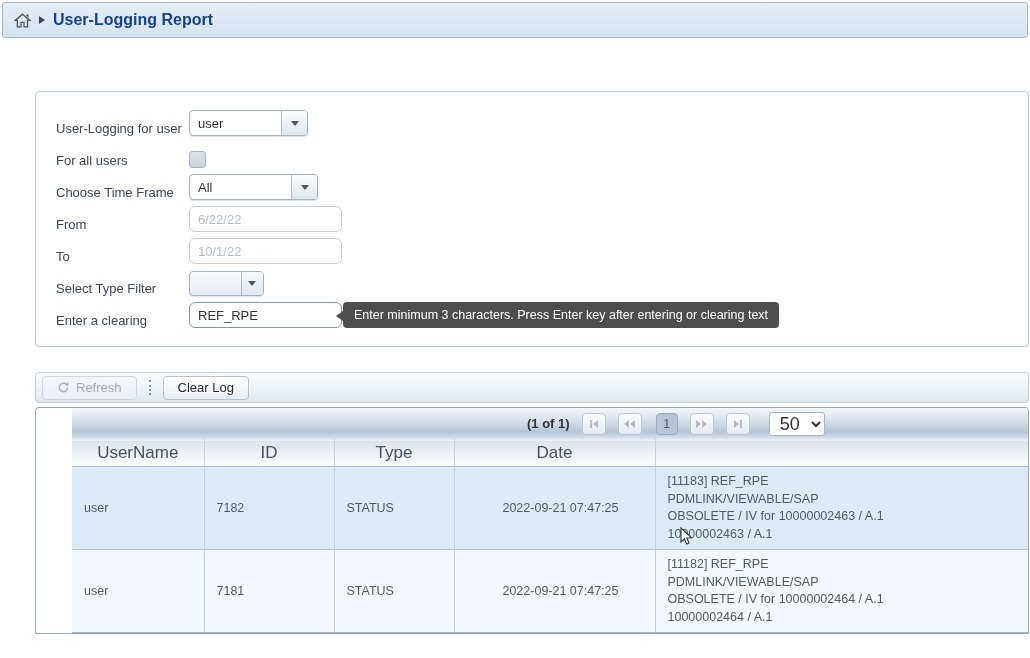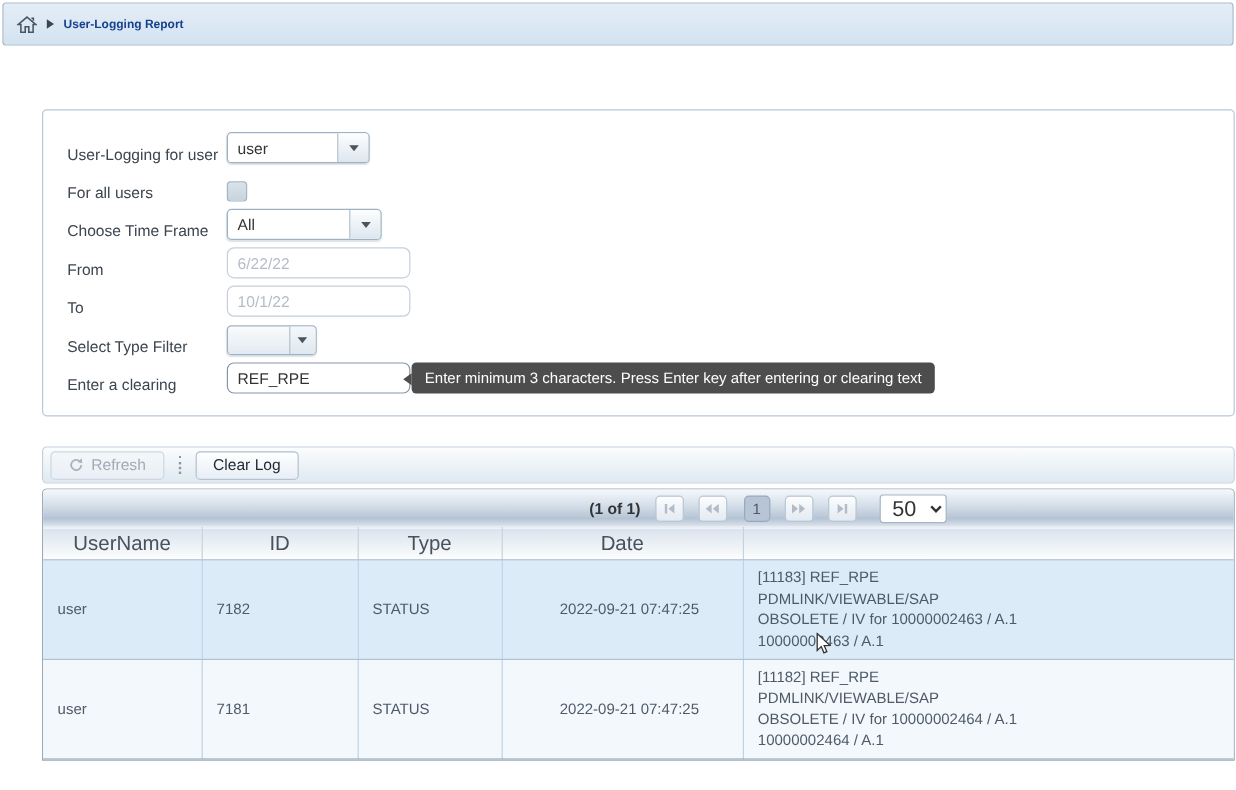--- a/index.html
+++ b/index.html
@@ -6,21 +6,21 @@
   html, body { width: 1030px; height: 658px; background: #ffffff; overflow: hidden;
     font-family: "Liberation Sans", "DejaVu Sans", sans-serif; }
 
   
   .topbar { margin: 2px; height: 36px; display: flex; align-items: center; gap: 8px;
     padding: 0 11px; background: linear-gradient(#e4edf7, #d4e3f1);
     border: 1px solid #a7b7c7; border-radius: 3px; }
   .home-ico { display: flex; align-items: center; }
   .crumb-arrow { width: 0; height: 0; border-top: 4px solid transparent;
     border-bottom: 4px solid transparent; border-left: 6px solid #3c4650; }
-  .crumb-title { color: #15428b; font-weight: bold; font-size: 10px; }
+  .crumb-title { color: #15428b; font-weight: bold; font-size: 16px; }
 
   
   .filter-panel { margin: 53px 0 0 35px; width: 994px; min-height: 246px;
     border: 1px solid #b7c8d7; border-radius: 4px; background: #ffffff;
     padding: 12px 0 12px 20px; }
   .frow { display: flex; align-items: flex-end; height: 26px; margin: 6px 0;
     position: relative; }
   .flabel { width: 133px; font-size: 13px; color: #3c4650; }
 
   .combo { display: inline-flex; align-items: stretch; height: 26px; background: #fff;
@@ -66,21 +66,21 @@
   .tb-btn { display: inline-flex; align-items: center; gap: 6px; height: 24px;
     border-radius: 4px; font-size: 13px; padding: 0 14px; cursor: pointer; }
   .tb-btn.disabled { border: 1px solid #ccd7e1; color: #a0abb6;
     background: linear-gradient(#f4f7fa, #e9eff5); cursor: default; justify-content: center; }
   .tb-btn.normal { border: 1px solid #b3c1d0; color: #1f2933;
     background: linear-gradient(#ffffff, #e7eef5); }
   .tb-sep { height: 15px; border-left: 2px dotted #8a97a5; margin: 0 2px; }
 
   
   .grid-panel { margin: 4px 0 0 35px; width: 994px;
-    border: 1px solid #9aabbb; border-radius: 4px 4px 0 0; background: #fff; }
+    border: 1px solid #9aabbb; border-radius: 4px 4px 0 0; background: #fff; padding-left: 36px; }
   .paginator { height: 31px; border-radius: 3px 3px 0 0;
     background: linear-gradient(#f5f8fb 0%, #d3dde8 45%, #b4c3d4 78%, #dfe6ee 100%);
     display: flex; align-items: center; }
   .pg-current { margin-left: 455px; font-size: 13px; font-weight: bold; color: #333; }
   .pg-btn { width: 24px; height: 22px; margin-left: 12px; border-radius: 4px;
     border: 1px solid #bac7d5; background: linear-gradient(#fcfdfe, #e3eaf1);
     display: inline-flex; align-items: center; justify-content: center; gap: 1px; }
   .pg-btn:first-of-type { margin-left: 28px; }
   .pg-page { width: 22px; height: 22px; margin-left: 14px; border-radius: 4px;
     border: 1px solid #97a9be; background: #b7c5d7; color: #4f5a66;

